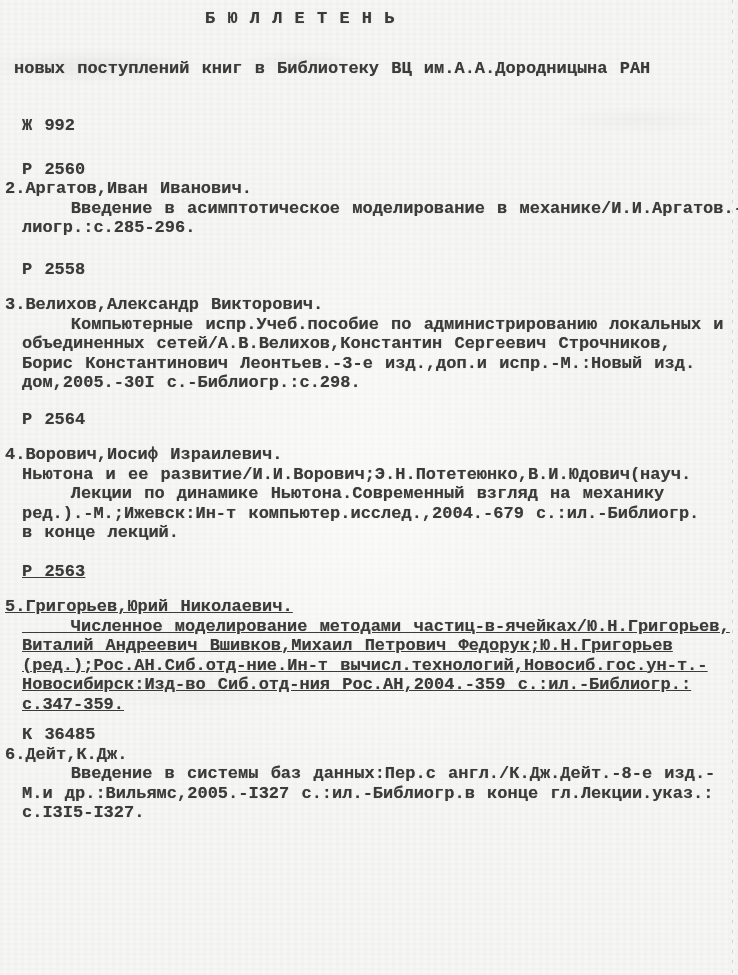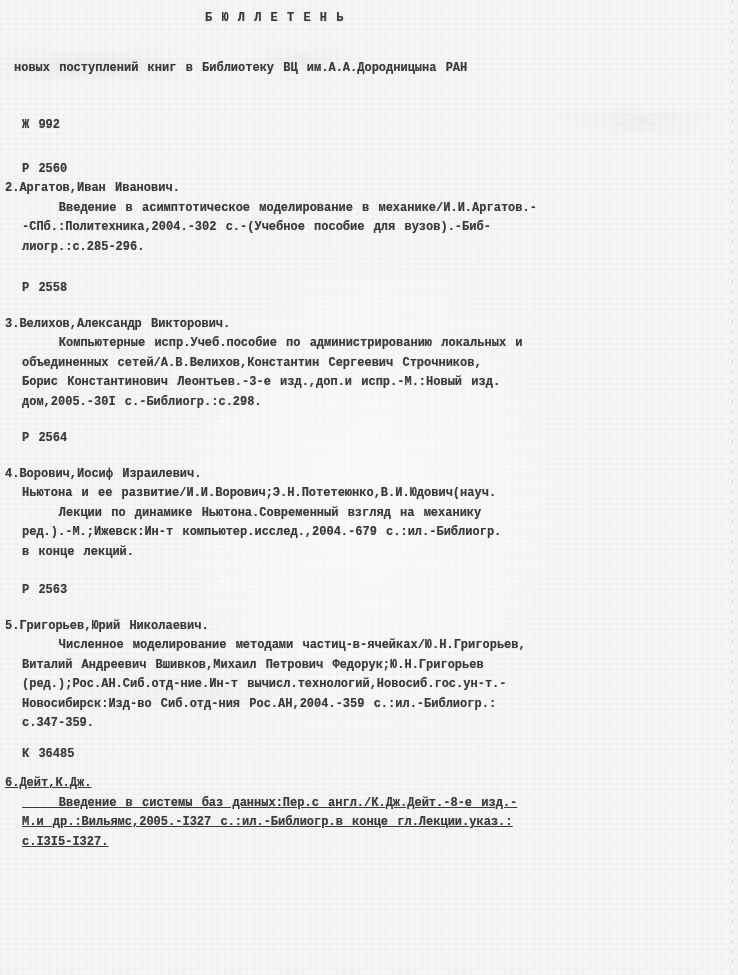--- a/index.html
+++ b/index.html
@@ -19,21 +19,21 @@
     background-image:
       radial-gradient(ellipse 160px 26px at 90px 66px, rgba(140,140,140,0.10), transparent 70%),
       radial-gradient(ellipse 90px 18px at 300px 62px, rgba(140,140,140,0.07), transparent 70%),
       radial-gradient(ellipse 120px 20px at 640px 120px, rgba(150,150,150,0.06), transparent 70%),
       radial-gradient(ellipse 200px 30px at 200px 690px, rgba(150,150,150,0.05), transparent 70%),
       radial-gradient(ellipse 300px 400px at 369px 500px, rgba(255,255,255,0.5), transparent 80%),
       repeating-linear-gradient(0deg, rgba(0,0,0,0.013) 0 2px, rgba(255,255,255,0.01) 2px 5px),
       repeating-linear-gradient(90deg, rgba(0,0,0,0.010) 0 3px, rgba(255,255,255,0.01) 3px 7px);
     font-family: "Liberation Mono", "DejaVu Sans Mono", monospace;
     font-weight: 700;
-    font-size: 12px;
+    font-size: 17px;
     line-height: 19.5px;
     letter-spacing: 0px;
     word-spacing: 2px;
     color: #3b3b3b;
     text-shadow: 0 0 0.7px rgba(74,74,74,0.6);
   }
   .line, .code, .title, .subtitle { white-space: pre; }
   .title   { margin-left: 183px; }
   .subtitle{ margin-left: -8px; margin-top: 30px; }
   .entry .heading { text-indent: -17px; }
@@ -53,21 +53,20 @@
 
   <section style="margin-top:38px;">
     <div class="code">Ж 992</div>
   </section>
 
   <section style="margin-top:24px;">
     <div class="code">Р 2560</div>
     <div class="entry" style="">
       <div class="line heading">2.Аргатов,Иван Иванович.</div>
       <div class="line">    Введение в асимптотическое моделирование в механике/И.И.Аргатов.-</div>
-      <div class="line">-СПб.:Политехника,2004.-302 с.-(Учебное пособие для вузов).-Биб-</div>
       <div class="line">лиогр.:с.285-296.</div>
     </div>
   </section>
 
   <section style="margin-top:22px;">
     <div class="code">Р 2558</div>
     <div class="entry" style="margin-top:16px;">
       <div class="line heading">3.Велихов,Александр Викторович.</div>
       <div class="line">    Компьютерные испр.Учеб.пособие по администрированию локальных и</div>
       <div class="line">объединенных сетей/А.В.Велихов,Константин Сергеевич Строчников,</div>
@@ -80,35 +79,35 @@
     <div class="code">Р 2564</div>
     <div class="entry" style="margin-top:16px;">
       <div class="line heading">4.Ворович,Иосиф Израилевич.</div>
       <div class="line">Ньютона и ее развитие/И.И.Ворович;Э.Н.Потетеюнко,В.И.Юдович(науч.</div>
       <div class="line">    Лекции по динамике Ньютона.Современный взгляд на механику</div>
       <div class="line">ред.).-М.;Ижевск:Ин-т компьютер.исслед.,2004.-679 с.:ил.-Библиогр.</div>
       <div class="line">в конце лекций.</div>
     </div>
   </section>
 
-  <section style="margin-top:19px;">
+  <section style="margin-top:19px;text-decoration:underline;">
     <div class="code">Р 2563</div>
     <div class="entry" style="margin-top:16px;">
       <div class="line heading">5.Григорьев,Юрий Николаевич.</div>
       <div class="line">    Численное моделирование методами частиц-в-ячейках/Ю.Н.Григорьев,</div>
       <div class="line">Виталий Андреевич Вшивков,Михаил Петрович Федорук;Ю.Н.Григорьев</div>
       <div class="line">(ред.);Рос.АН.Сиб.отд-ние.Ин-т вычисл.технологий,Новосиб.гос.ун-т.-</div>
       <div class="line">Новосибирск:Изд-во Сиб.отд-ния Рос.АН,2004.-359 с.:ил.-Библиогр.:</div>
       <div class="line">с.347-359.</div>
     </div>
   </section>
 
   <section style="margin-top:11px;">
     <div class="code">К 36485</div>
-    <div class="entry" style="margin-top:10px;text-decoration:underline;">
+    <div class="entry" style="">
       <div class="line heading">6.Дейт,К.Дж.</div>
       <div class="line">    Введение в системы баз данных:Пер.с англ./К.Дж.Дейт.-8-е изд.-</div>
       <div class="line">М.и др.:Вильямс,2005.-I327 с.:ил.-Библиогр.в конце гл.Лекции.указ.:</div>
       <div class="line">с.I3I5-I327.</div>
     </div>
   </section>
 
   <div class="edge-artifact"></div>
 </div>
 

